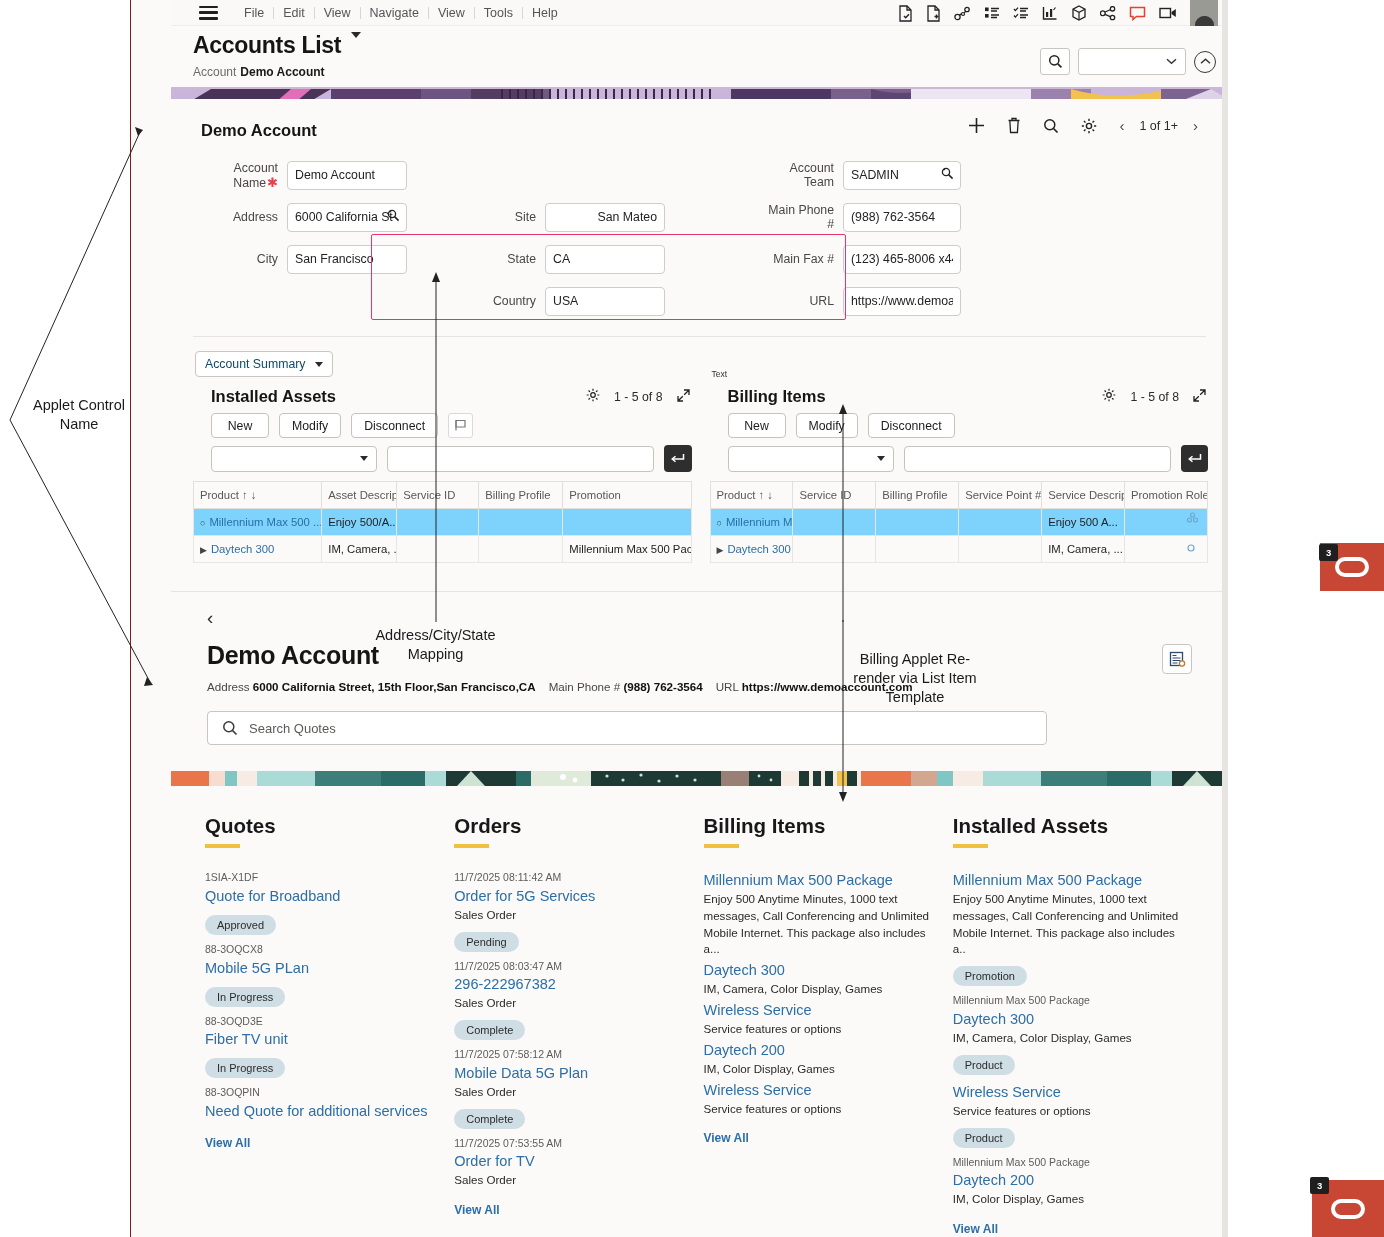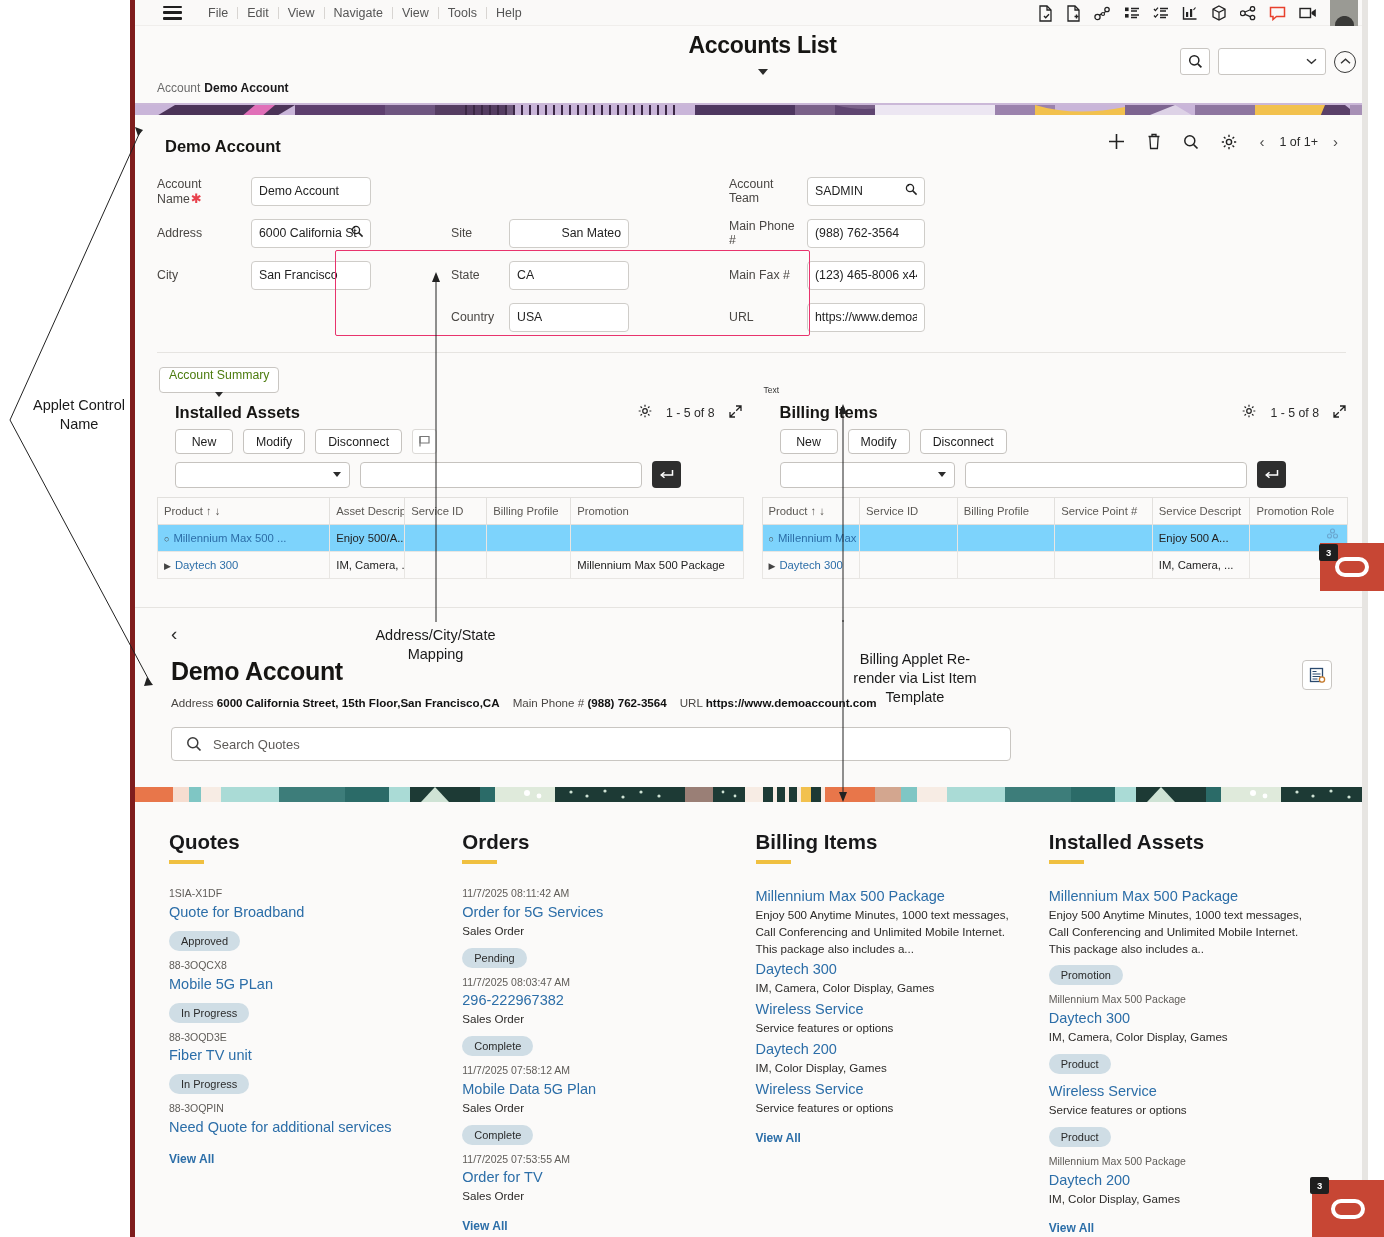--- a/index.html
+++ b/index.html
@@ -13,23 +13,24 @@
 
   
   .anno-layer { position:absolute; inset:0; pointer-events:none; z-index: 50; }
   .anno-text {
     position:absolute; font-family:"Liberation Sans", sans-serif;
     font-size:14.5px; color:#1a1a1a; text-align:center; line-height:1.3;
   }
 
   
   .app-window {
-    position:absolute; left:130px; top:0; width:1238px; height:1237px;
-    background:#fbfaf9; border-left:5px solid #7f1d1d;
+    position:absolute; left:130px; top:0; width:1098px; height:1237px;
+    background:#fbfaf9; border-left:1px solid #7f1d1d;
     overflow:hidden;
+    padding-left:40px;
   }
 
   
   .menubar {
     height:26px; background:#faf9f8; display:flex; align-items:center;
     padding-left:28px; gap:0px; border-bottom:1px solid #f0eeec; position:relative;
   }
   .hamburger { width:19px; height:14px; display:flex; flex-direction:column;
     justify-content:space-between; margin-right:17px; cursor:pointer; }
   .hamburger i { display:block; height:2.2px; background:#1f1f1f; border-radius:1px; }
@@ -39,21 +40,21 @@
     align-items:center; gap:13px; }
   .topicons svg { display:block; }
   .avatar-head { width:11px; height:11px; border-radius:50%; background:#3a3a38; margin-bottom:-1px;}
   .avatar-body { position:absolute; width:19px; height:10px; border-radius:9px 9px 0 0;
      background:#3a3a38; bottom:0; }
   .avatar-wrap { position:relative; width:28px; height:26px; background:#9a9a94;
      display:flex; align-items:flex-end; justify-content:center; }
 
   
   .title-area { padding:6px 0 8px 22px; background:#fbfaf9; position:relative; }
-  .title-row { display:flex; align-items:center; gap:10px;flex-direction:column; }
+  .title-row { display:flex; align-items:flex-start; gap:10px; }
   .page-title { font-size:23px; font-weight:700; color:#161513; letter-spacing:-.3px; }
   .caret-down { width:0;height:0;border-left:5px solid transparent;border-right:5px solid transparent;
      border-top:6px solid #2b2b2b; cursor:pointer; }
   .breadcrumb { margin-top:6px; font-size:12px; color:#6b6b6b; }
   .breadcrumb b { color:#19181a; font-weight:700; margin-left:4px; }
   .title-right { position:absolute; right:12px; top:22px; display:flex; align-items:center; gap:8px; }
   .sq-btn { width:30px;height:27px;border:1px solid #c9c6c2;background:#fff;border-radius:3px;
     display:flex;align-items:center;justify-content:center;cursor:pointer; }
   .sel-box { width:108px;height:27px;border:1px solid #c9c6c2;background:#fff;border-radius:3px;
     display:flex;align-items:center;justify-content:flex-end;padding-right:8px;cursor:pointer; }
@@ -69,37 +70,37 @@
   .form-panel { background:#fbfaf9; padding:14px 0 10px 0; position:relative; }
   .form-title { font-size:16.5px; font-weight:700; color:#161513; margin:8px 0 0 30px; }
   .form-toolbar { position:absolute; right:30px; top:18px; display:flex; align-items:center; gap:22px; }
   .ft-ico { cursor:pointer; display:flex; align-items:center; }
   .pager { display:flex; align-items:center; gap:15px; font-size:12.5px; color:#2b2b2b; }
   .chev { cursor:pointer; color:#4a4a4a; font-size:15px; line-height:1; }
 
   .form-grid { display:flex; margin-top:14px; padding-left:22px; position:relative; }
   .fcol { display:flex; flex-direction:column; }
   .frow { display:flex; align-items:center; height:42px; }
-  .flabel { font-size:12.3px; color:#4a4744; padding-right:9px; }
+  .flabel { font-size:12.3px; color:#4a4744; text-align:right; padding-right:9px; }
   .finput { height:29px; border:1px solid #cfcdc9; border-radius:4px; background:#fff;
     font-size:12.3px; color:#232323; display:flex; align-items:center;
     padding:0 7px; position:relative; cursor:text; }
   .finput .val { overflow:hidden; white-space:nowrap; }
   .lov { position:absolute; right:6px; top:50%; transform:translateY(-50%); cursor:pointer; }
   .req-star { color:#e8414c; font-size:13px; margin-left:1px; }
 
   .highlight-box { position:absolute; border:1.6px solid #e8336d; border-radius:2px;
     left:200px; top:80px; width:475px; height:86px; pointer-events:none; }
 
   .hr-line { height:1px; background:#e6e4e1; margin:14px 22px 0 22px; }
 
   
   .summary-btn { margin:14px 0 0 24px; display:inline-flex; align-items:center; gap:10px;
      border:1px solid #c9c6c2; border-radius:4px; background:#fff; height:26px;
-     padding:0 9px; font-size:12.3px; color:#4d7c0f; cursor:pointer;flex-direction:column; }
+     padding:0 9px; font-size:12.3px; color:#0c4a6e; cursor:pointer; }
   .tri { width:0;height:0;border-left:4.5px solid transparent;border-right:4.5px solid transparent;
      border-top:5.5px solid #2b2b2b; }
 
   
   .applets { display:flex; padding:0 20px 0 22px; gap:18px; margin-top:4px; position:relative; }
   .applet { flex:1; min-width:0; position:relative; }
   .applet-hd { display:flex; align-items:center; justify-content:space-between; padding:6px 2px 4px 18px;}
   .applet-title { font-size:16.5px; font-weight:700; color:#161513; }
   .applet-hd-right { display:flex; align-items:center; gap:14px; font-size:12.3px; color:#2b2b2b; }
   .applet-btns { display:flex; gap:10px; padding-left:18px; margin-top:3px; align-items:center;}

